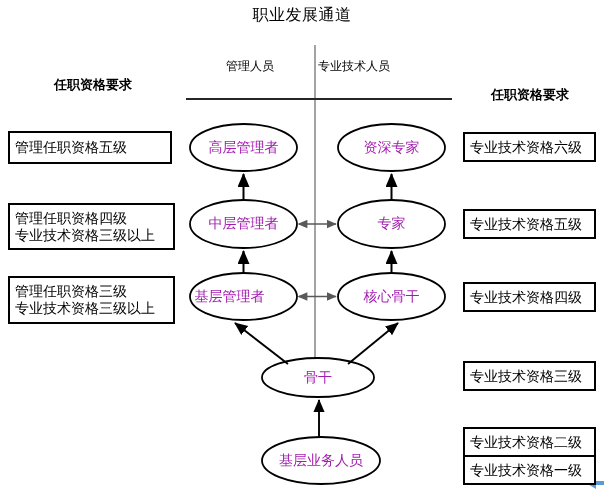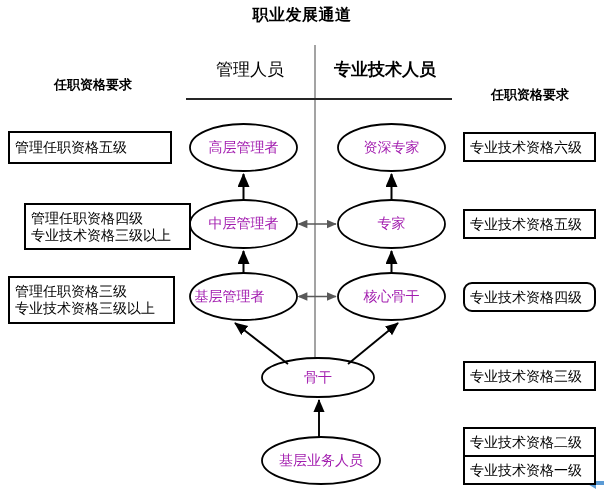--- a/index.html
+++ b/index.html
@@ -25,25 +25,25 @@
     height: 500px;
   }
   .txt {
     position: absolute;
     color: #000000;
     white-space: nowrap;
     line-height: 1.1;
   }
   .title {
     font-size: 16px;
-    font-weight: bold;
+    font-weight: normal;
     letter-spacing: 0.5px;
   }
   .col-head {
-    font-size: 17px;
+    font-size: 12px;
     font-weight: normal;
   }
   .side-head {
     font-size: 13px;
     font-weight: bold;
   }
   .node-label {
     position: absolute;
     display: flex;
     align-items: center;
@@ -117,55 +117,55 @@
     <line x1="319" y1="437" x2="319" y2="400" stroke="#000000" stroke-width="1.9" marker-end="url(#arrowBlack)"></line>
 
     <g>
       <path d="M586,483 L596,477 L596,481 L604,481 L604,485 L596,485 L596,489 z" fill="#5B9BD5"></path>
     </g>
   </svg>
 
   <div class="txt title" style="left:0; top:6px; width:604px; text-align:center;">职业发展通道</div>
 
   <div class="txt col-head" style="left:186px; top:60px; width:128px; text-align:center;">管理人员</div>
-  <div class="txt col-head" style="left:318px; top:60px; width:134px; text-align:center;font-weight:bold;">专业技术人员</div>
+  <div class="txt col-head" style="left:318px; top:60px; width:134px; ">专业技术人员</div>
 
   <div class="txt side-head" style="left:10px; top:78px; width:166px; text-align:center;">任职资格要求</div>
   <div class="txt side-head" style="left:462px; top:88px; width:136px; text-align:center;">任职资格要求</div>
 
   <div class="node-label" style="left:190px; top:124px; width:107px; height:47px;">高层管理者</div>
   <div class="node-label" style="left:190px; top:200px; width:107px; height:48px;">中层管理者</div>
   <div class="node-label" style="left:176px; top:273px; width:107px; height:47px;">基层管理者</div>
 
   <div class="node-label" style="left:338px; top:124px; width:107px; height:47px;">资深专家</div>
   <div class="node-label" style="left:338px; top:200px; width:107px; height:48px;">专家</div>
   <div class="node-label" style="left:338px; top:273px; width:107px; height:47px;">核心骨干</div>
 
   <div class="node-label" style="left:262px; top:358px; width:112px; height:39px;">骨干</div>
   <div class="node-label" style="left:262px; top:437px; width:118px; height:47px;">基层业务人员</div>
 
   <div class="qbox" id="lbox0" style="left:8px; top:131px; width:164px; height:33px;">
       <span>管理任职资格五级</span>
     </div>
-  <div class="qbox" id="lbox1" style="left:24px; top:203px; width:167px; height:47px;">
+  <div class="qbox" id="lbox1" style="left:8px; top:203px; width:167px; height:47px;">
       <span>管理任职资格四级</span>
       <span>专业技术资格三级以上</span>
     </div>
   <div class="qbox" id="lbox2" style="left:8px; top:276px; width:167px; height:48px;">
       <span>管理任职资格三级</span>
       <span>专业技术资格三级以上</span>
     </div>
 
   <div class="qbox" id="rbox0" style="left:463px; top:132px; width:133px; height:30px;">
       <span>专业技术资格六级</span>
     </div>
   <div class="qbox" id="rbox1" style="left:463px; top:209px; width:133px; height:30px;">
       <span>专业技术资格五级</span>
     </div>
-  <div class="qbox" id="rbox2" style="left:463px; top:282px; width:133px; height:30px;border-radius:9px;">
+  <div class="qbox" id="rbox2" style="left:463px; top:282px; width:133px; height:30px;">
       <span>专业技术资格四级</span>
     </div>
   <div class="qbox" id="rbox3" style="left:463px; top:361px; width:133px; height:30px;">
       <span>专业技术资格三级</span>
     </div>
   <div class="qbox" id="rbox4" style="left:463px; top:421px; width:133px; height:30px;margin-top:6px;">
       <span>专业技术资格二级</span>
     </div>
   <div class="qbox" id="rbox5" style="left:463px; top:455px; width:133px; height:30px;">
       <span>专业技术资格一级</span>

